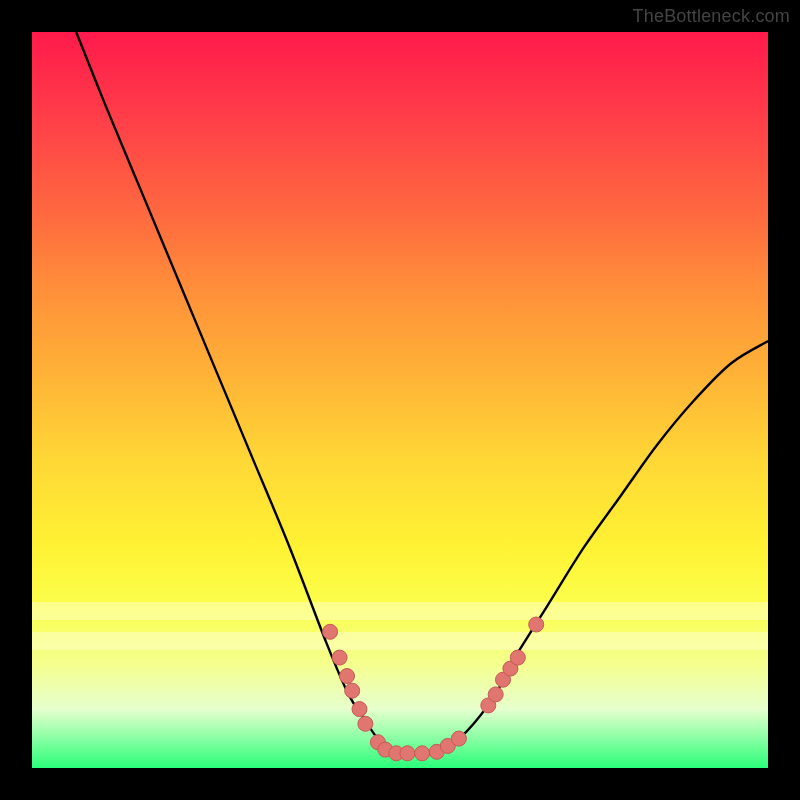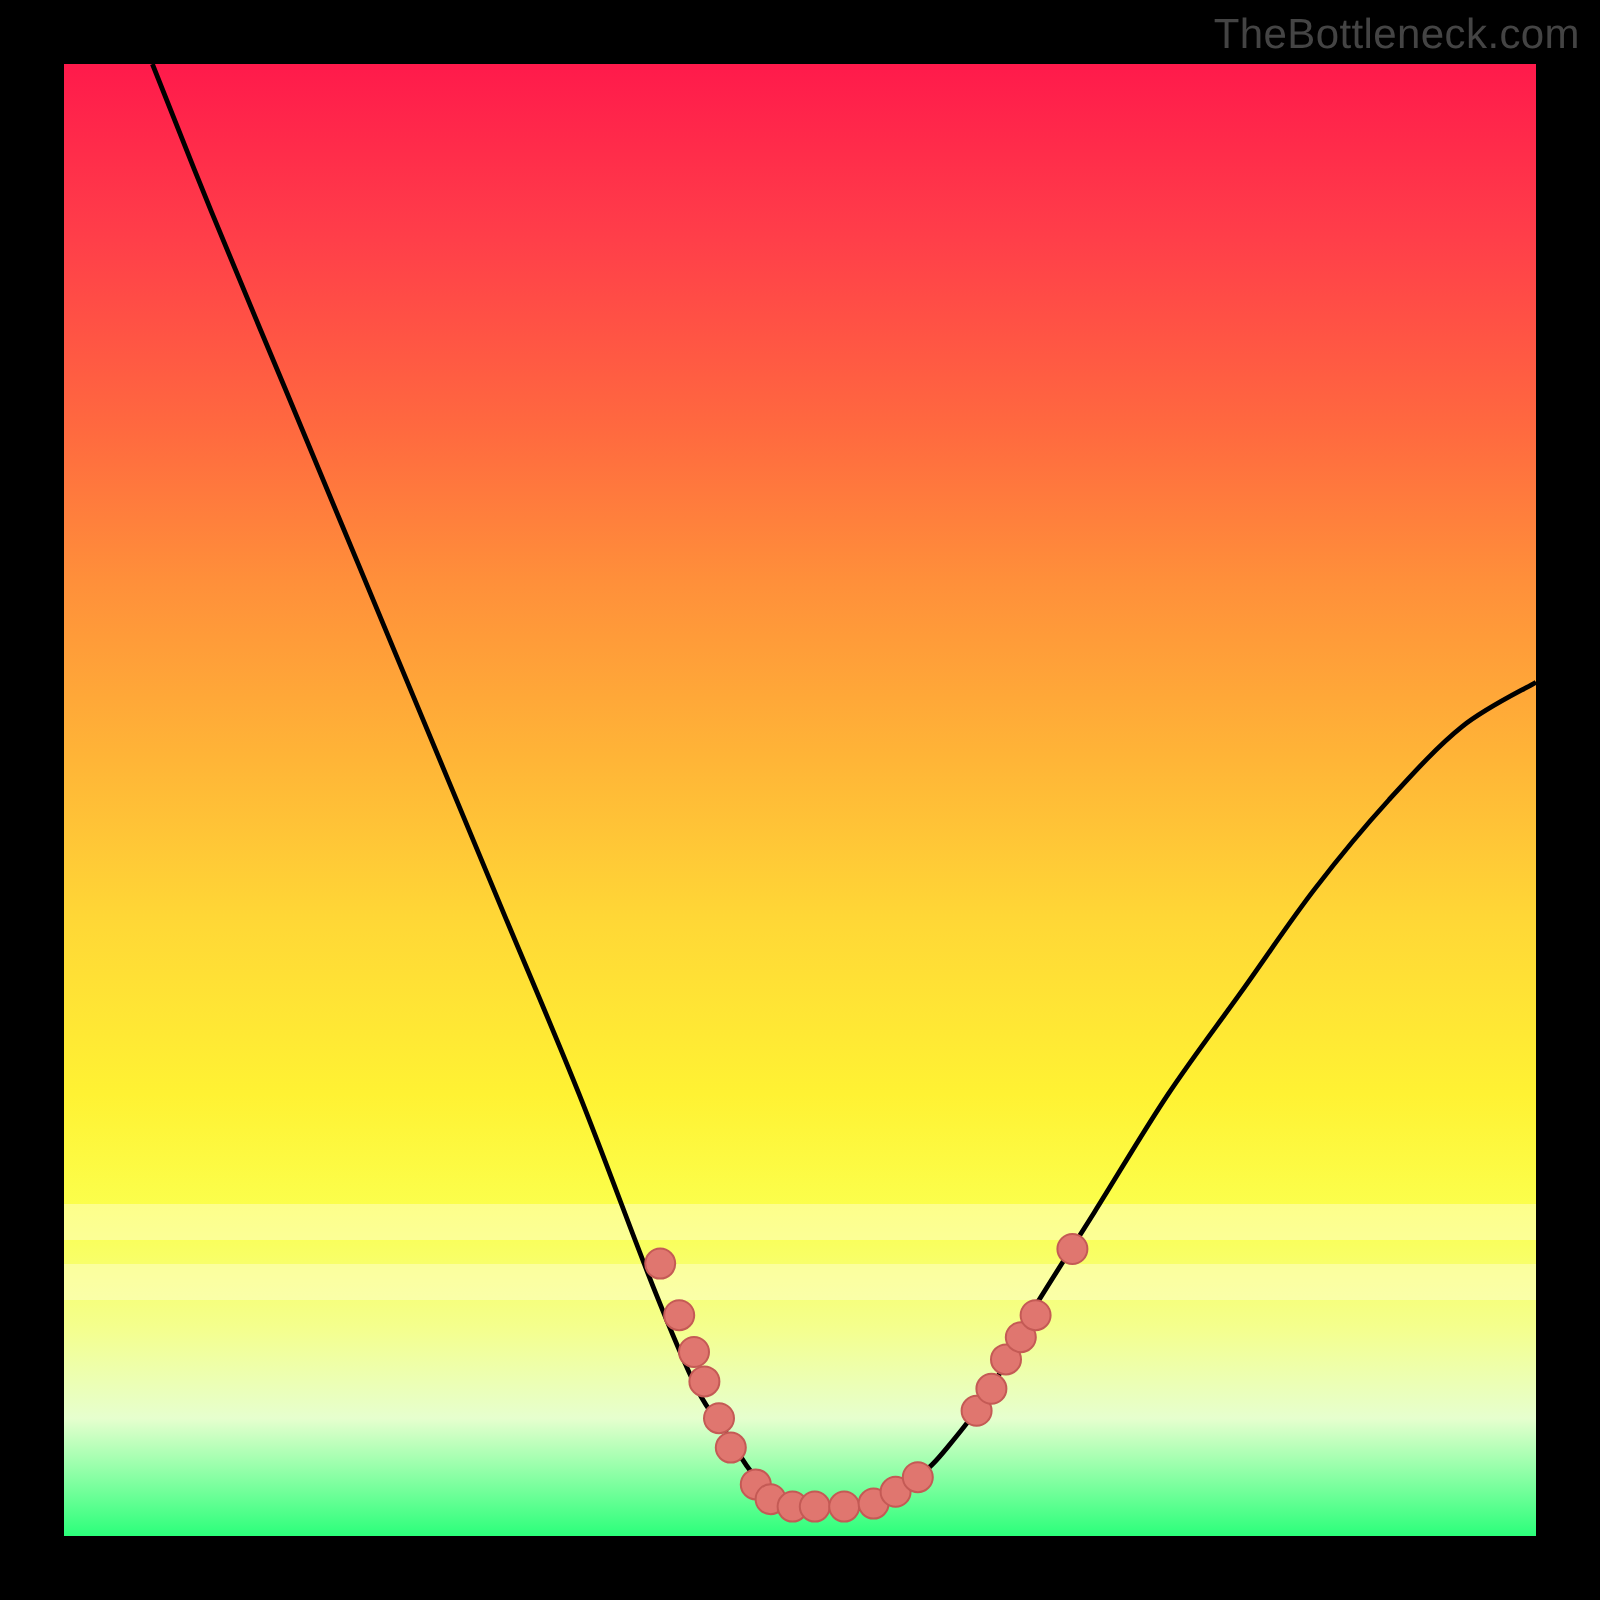--- a/index.html
+++ b/index.html
@@ -48,21 +48,21 @@
   svg.curve {
     position: absolute;
     left: 0; top: 0;
     width: 736px; height: 736px;
   }
   .watermark {
     position: absolute;
     top: 6px;
     right: 10px;
     color: #444;
-    font-size: 21px;
+    font-size: 18px;
     font-weight: 500;
     letter-spacing: 0.2px;
   }
 </style>
 </head>
 <body>
 
 <div class="frame">
   <div class="plot">
     <div class="gradient"></div>

